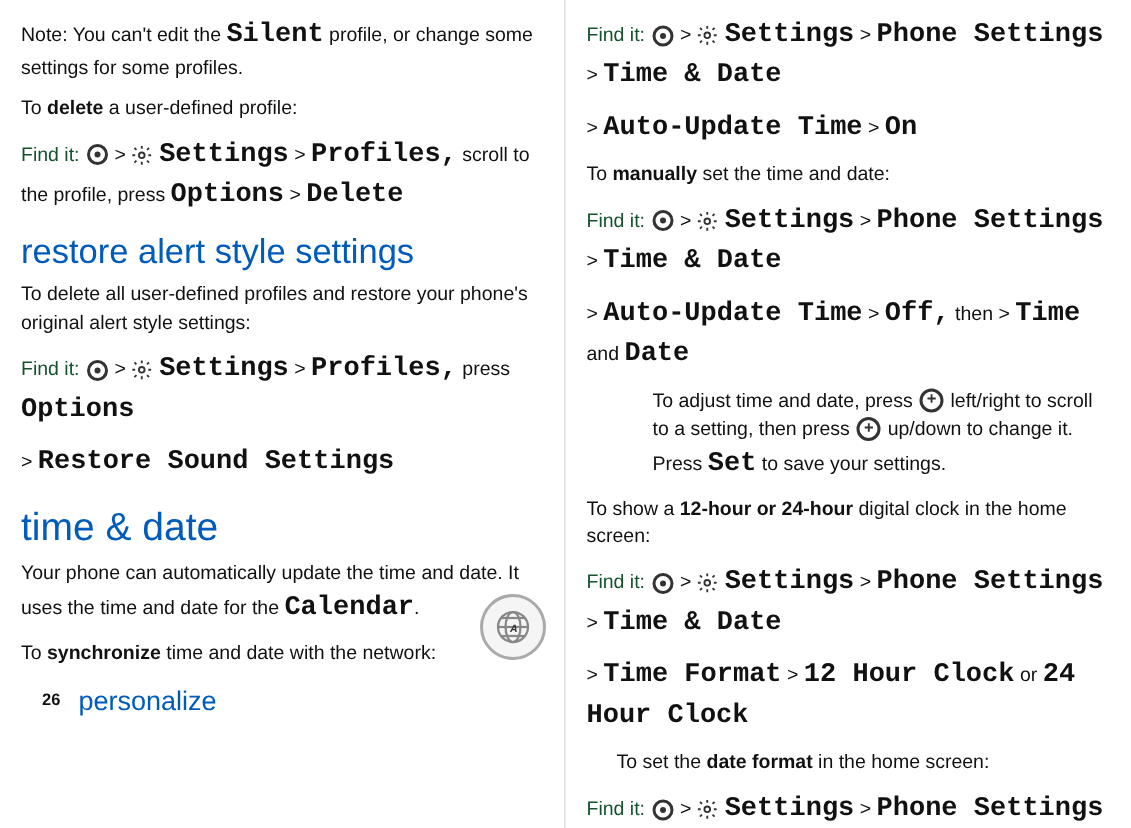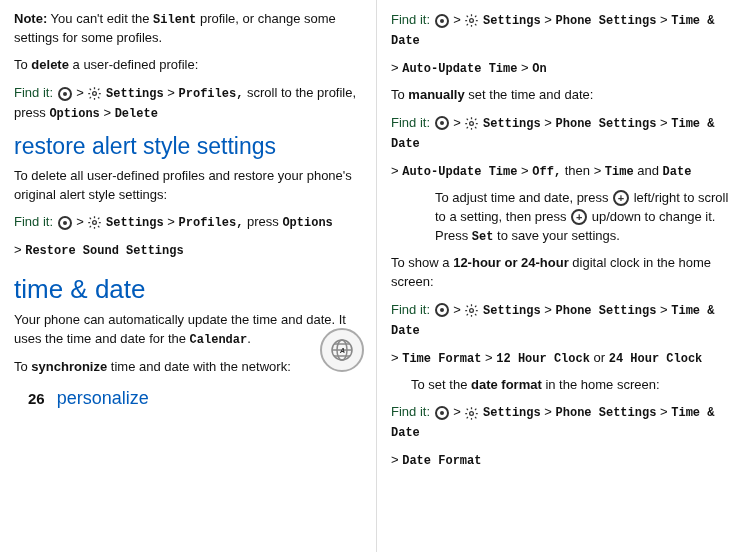--- a/index.html
+++ b/index.html
@@ -16,21 +16,21 @@
     .left-col {
       width: 377px;
       padding: 10px 12px 10px 14px;
       border-right: 1px solid #ddd;
     }
     .right-col {
       width: 377px;
       padding: 10px 12px 10px 14px;
     }
     p { margin-bottom: 8px; line-height: 1.45; }
-    .note-label { font-weight: bold; }
+    .note-label { font-weight: normal; }
     .find-it { color: #14532d; font-weight: normal; margin-top: 15px; }
     .section-heading {
       font-size: 23px;
       color: #005bbb;
       font-weight: normal;
       margin: 10px 0 6px 0;
       line-height: 1.2;
     }
     .sub-heading {
       font-size: 15px;
@@ -41,24 +41,24 @@
     .page-footer {
       position: absolute;
       bottom: 8px;
       left: 14px;
       font-size: 13px;
       color: #111;
       display: flex;
       align-items: center;
       gap: 16px;
     }
-    .page-num { font-weight: bold; font-size: 15px; }
+    .page-num { font-weight: bold; font-size: 11px; }
     .page-label { color: #005bbb; font-size: 18px; }
     .bold { font-weight: bold; }
-    .mono { font-family: 'Courier New', monospace; font-size: 12px; }
+    .mono { font-family: 'Courier New', monospace; font-size: 18px; }
     .icon-circle {
       display: inline-block;
       width: 14px;
       height: 14px;
       border-radius: 50%;
       border: 2px solid #333;
       vertical-align: middle;
       position: relative;
       margin: 0 1px;
     }

